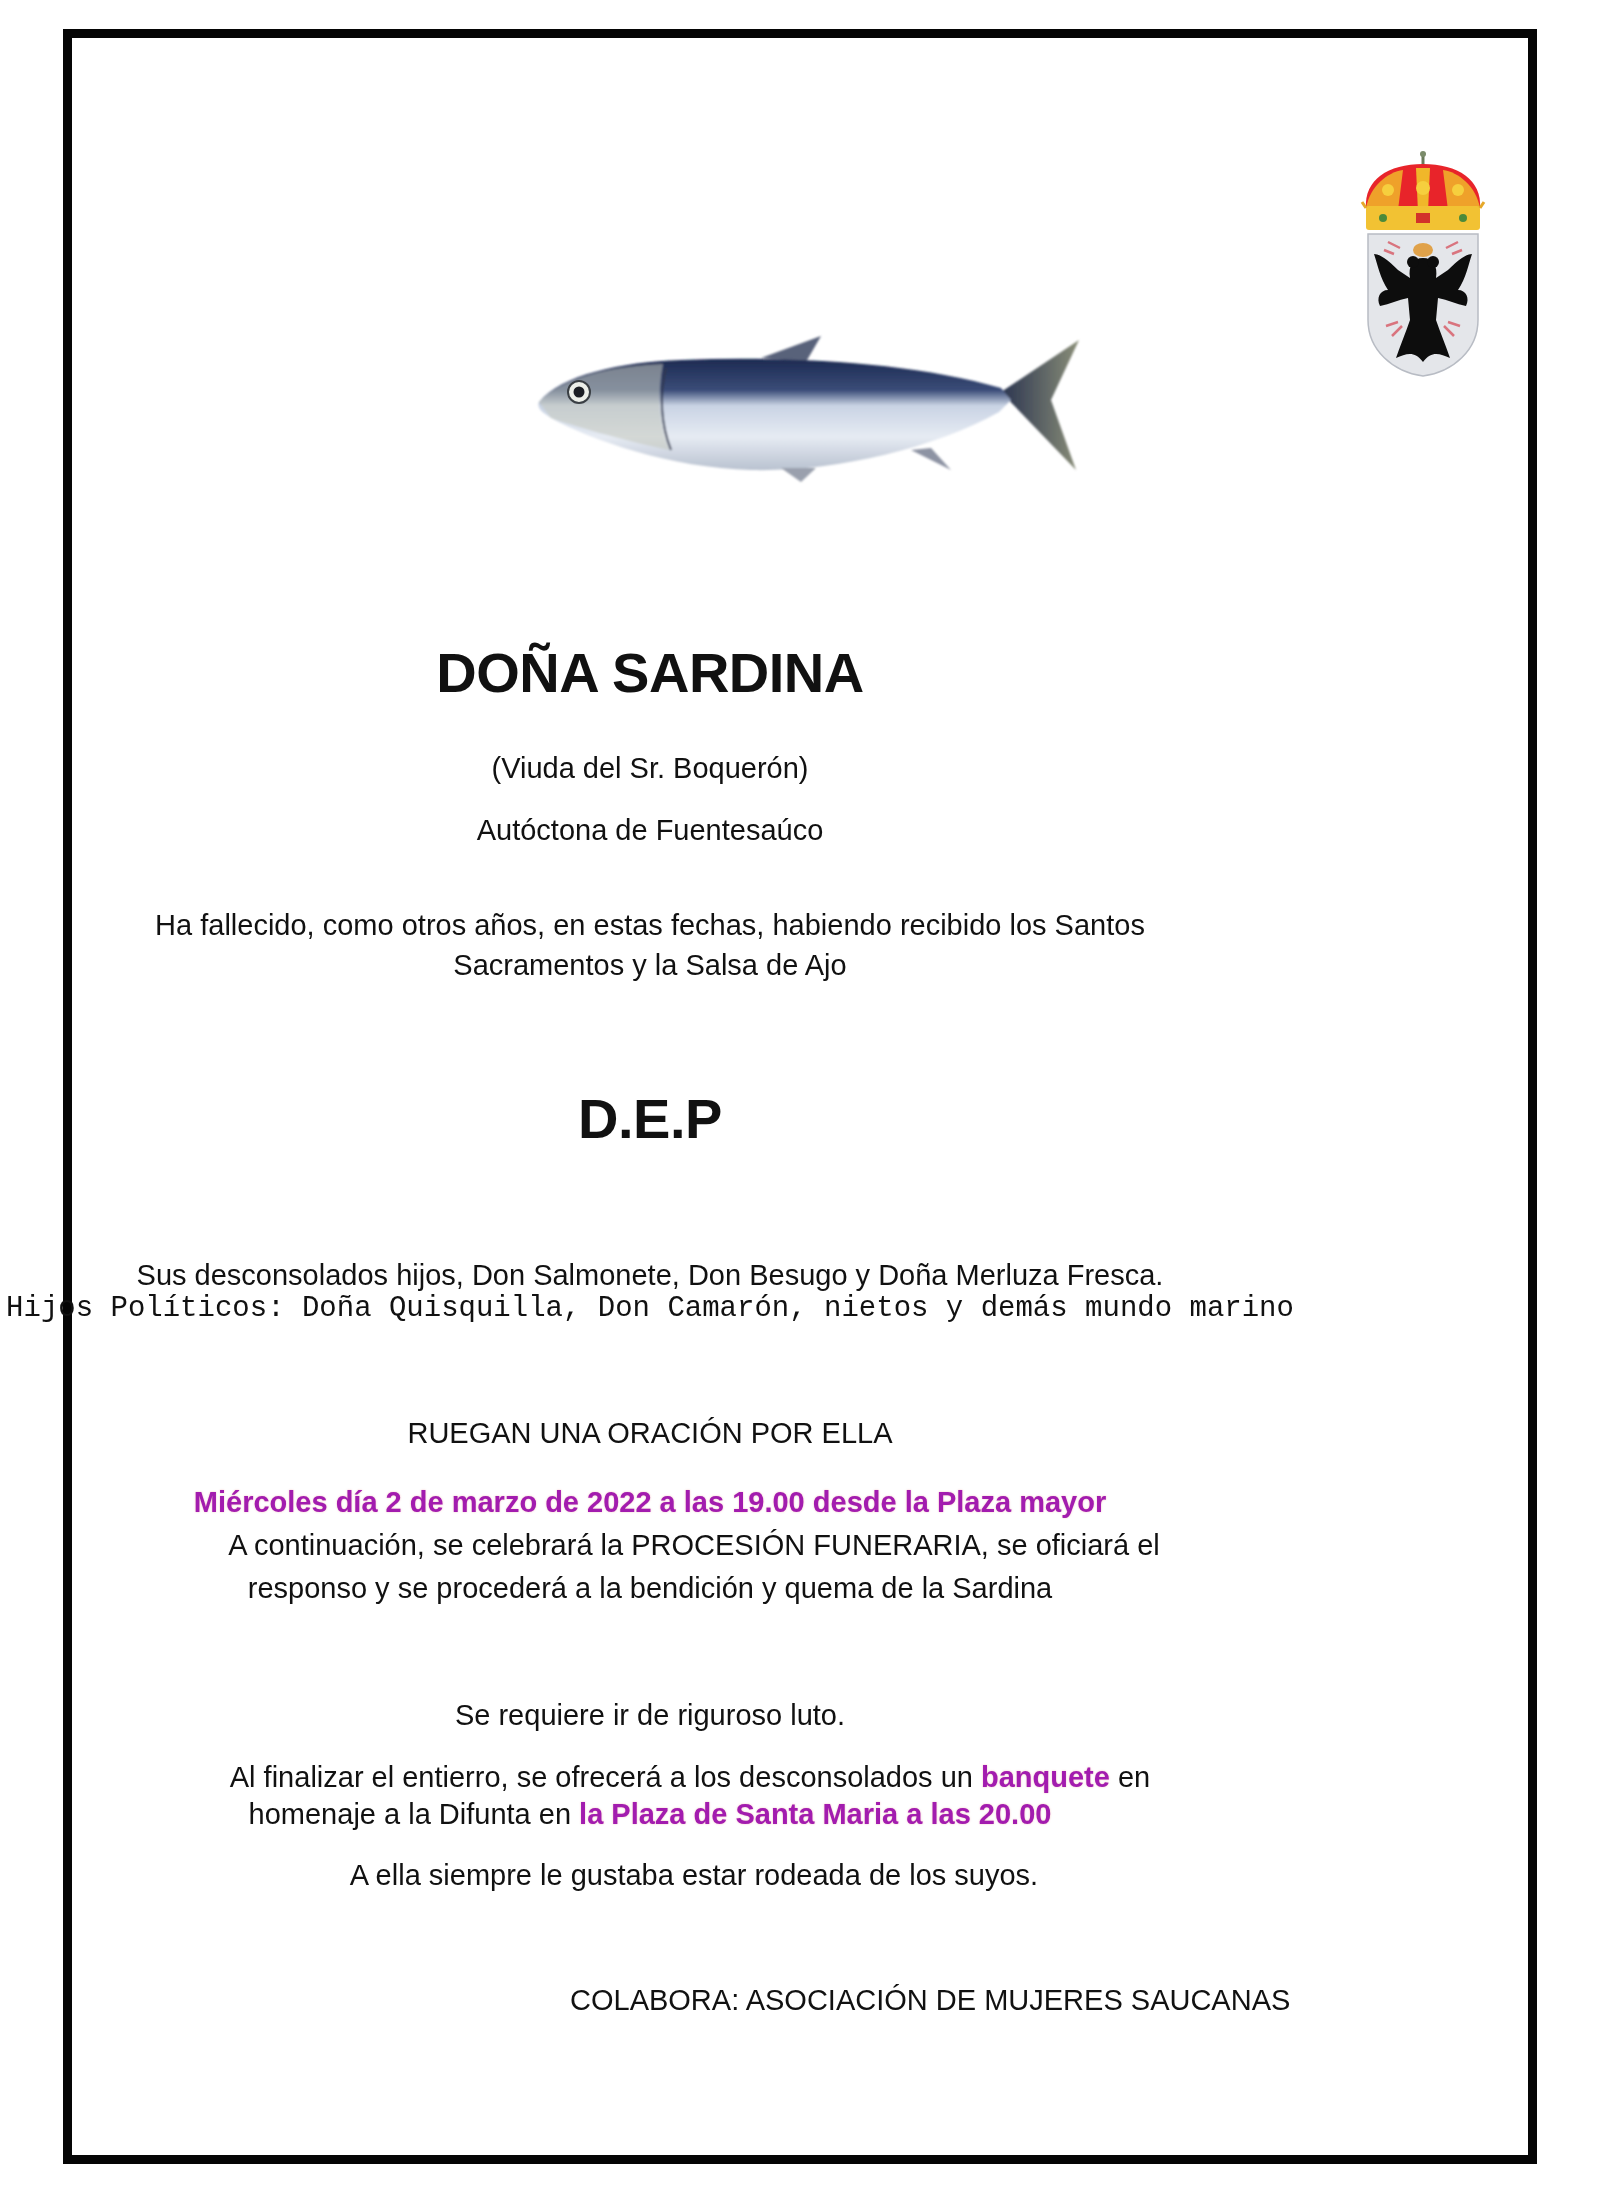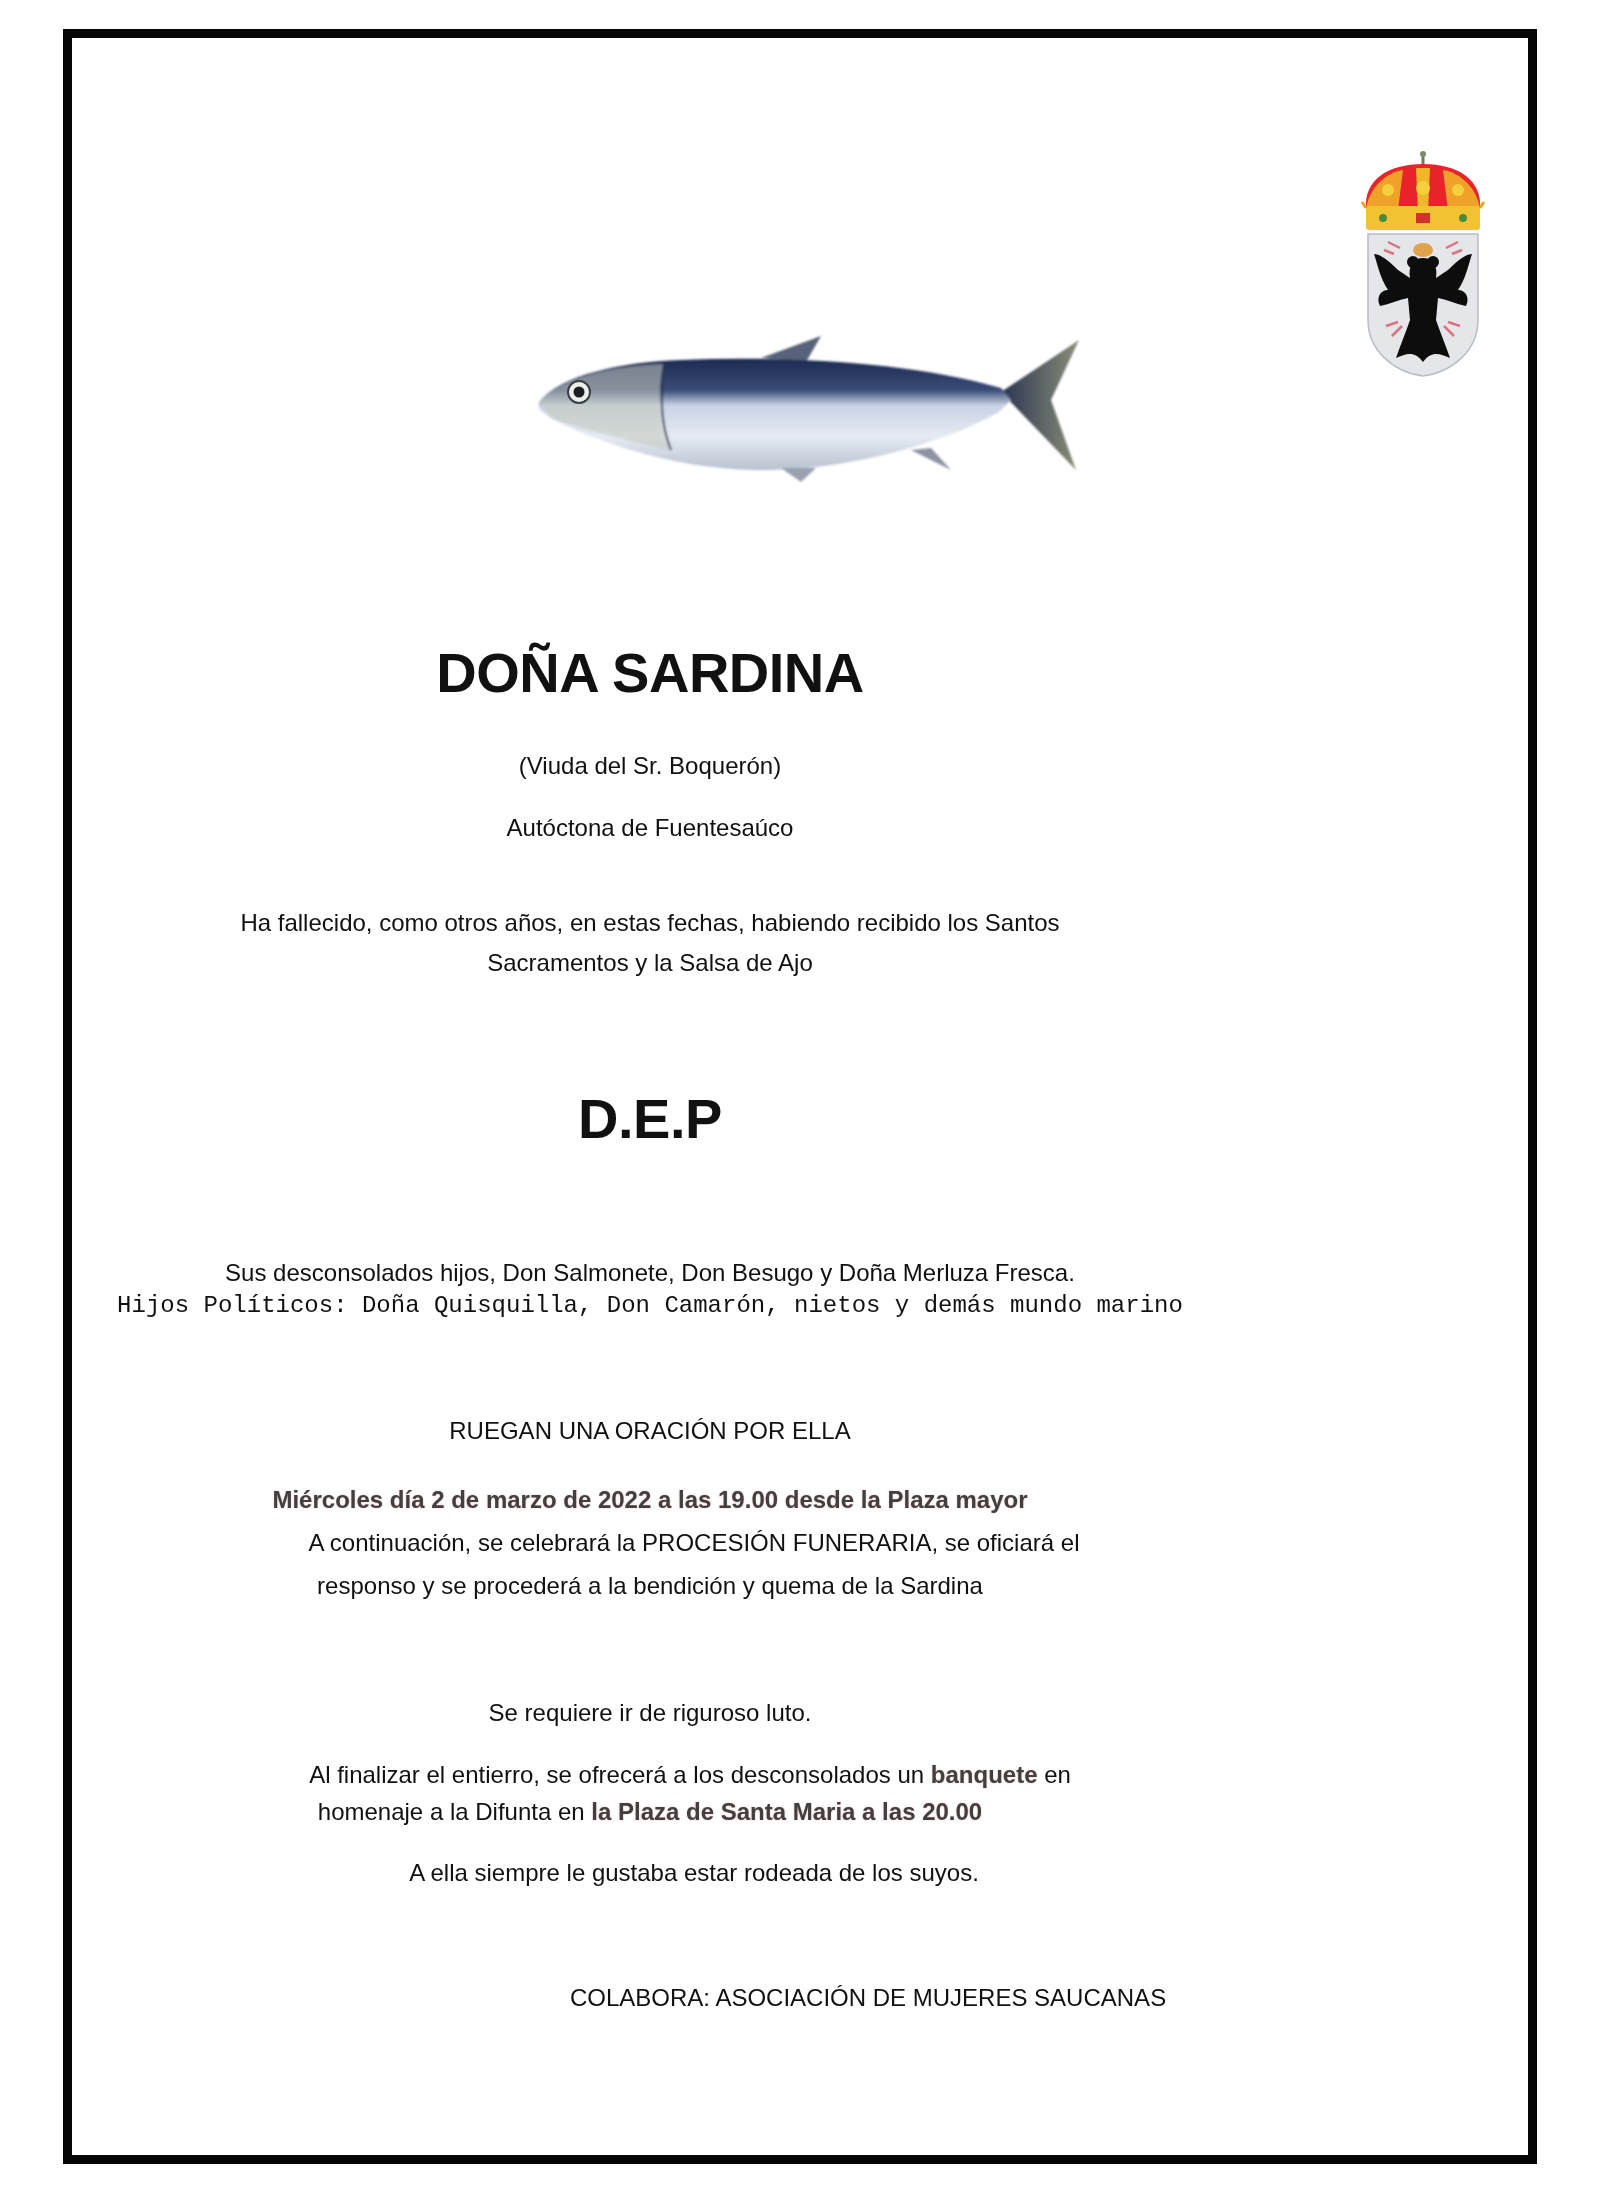--- a/index.html
+++ b/index.html
@@ -1,21 +1,21 @@
 <!DOCTYPE html>
 <html><head>
 <meta charset="utf-8">
 <style>
   html, body { margin: 0; padding: 0; background: #ffffff; }
   body { width: 1600px; height: 2190px; position: relative; overflow: hidden; font-family: "Liberation Sans", sans-serif; color: #111111; }
   .frame { position: absolute; left: 63px; top: 29px; width: 1456px; height: 2117px; border: 9px solid #050505; box-sizing: content-box; }
   .line { position: absolute; left: 0; width: 1300px; text-align: center; white-space: nowrap; line-height: 1; }
-  .body-text { font-size: 24px; }
+  .body-text { font-size: 29px; }
   .title { font-family: "Liberation Sans", sans-serif; font-weight: bold; font-size: 56px; letter-spacing: -0.5px; }
-  .red { color: #404040; font-weight: bold; text-shadow: 0 0 2px rgba(220,60,70,0.35); }
+  .red { color: #a21caf; font-weight: bold; text-shadow: 0 0 2px rgba(220,60,70,0.35); }
   .fish { position: absolute; left: 531px; top: 300px; width: 560px; height: 190px; }
   .arms { position: absolute; left: 1358px; top: 150px; width: 130px; height: 228px; }
 </style>
 </head>
 <body>
 
 <div class="frame"></div>
 
 <svg class="fish" viewBox="0 0 560 190">
   <defs>

